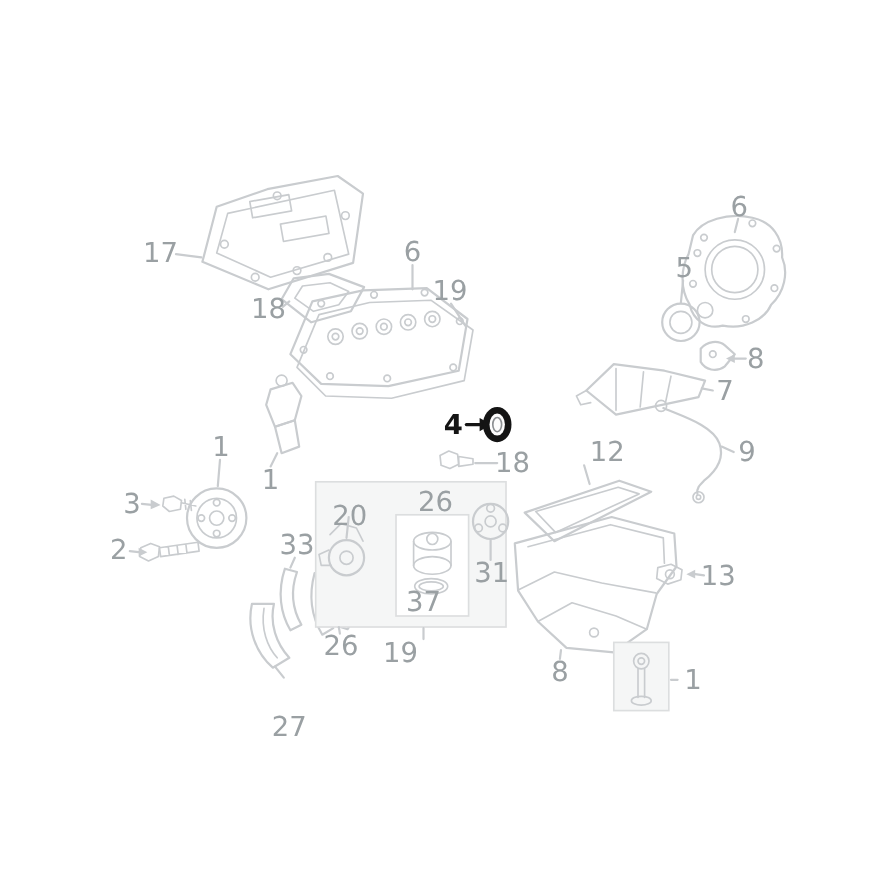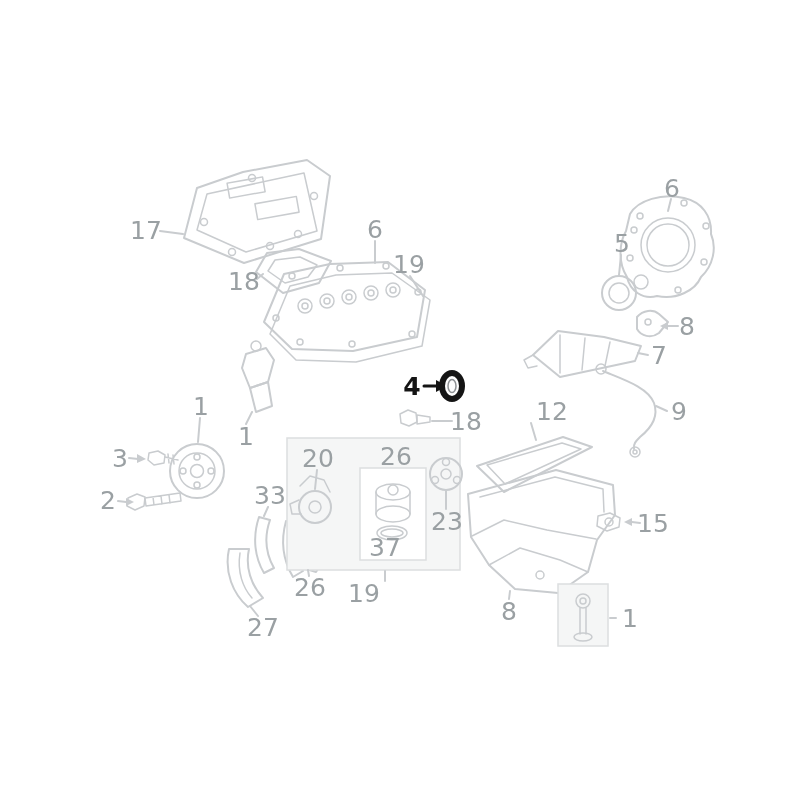--- a/index.html
+++ b/index.html
@@ -266,28 +266,28 @@
   <div class="lbl hl" style="left:412px;top:386px">4</div>
   <div class="lbl" style="left:622px;top:243px">5</div>
   <div class="lbl" style="left:672px;top:188px">6</div>
   <div class="lbl" style="left:659px;top:355px">7</div>
   <div class="lbl" style="left:687px;top:326px">8</div>
   <div class="lbl" style="left:679px;top:411px">9</div>
   <div class="lbl" style="left:246px;top:436px">1</div>
   <div class="lbl" style="left:509px;top:611px">8</div>
   <div class="lbl" style="left:552px;top:411px">12</div>
   <div class="lbl" style="left:630px;top:618px">1</div>
-  <div class="lbl" style="left:653px;top:523px">15</div>
+  <div class="lbl" style="left:653px;top:523px">13</div>
   <div class="lbl" style="left:375px;top:229px">6</div>
   <div class="lbl" style="left:409px;top:264px">19</div>
   <div class="lbl" style="left:146px;top:230px">17</div>
   <div class="lbl" style="left:244px;top:281px">18</div>
   <div class="lbl" style="left:364px;top:593px">19</div>
-  <div class="lbl" style="left:318px;top:458px">20</div>
+  <div class="lbl" style="left:318px;top:469px">20</div>
   <div class="lbl" style="left:396px;top:456px">26</div>
   <div class="lbl" style="left:385px;top:547px">37</div>
-  <div class="lbl" style="left:447px;top:521px">23</div>
+  <div class="lbl" style="left:447px;top:521px">31</div>
   <div class="lbl" style="left:466px;top:421px">18</div>
   <div class="lbl" style="left:270px;top:495px">33</div>
   <div class="lbl" style="left:310px;top:587px">26</div>
-  <div class="lbl" style="left:263px;top:627px">27</div>
+  <div class="lbl" style="left:263px;top:661px">27</div>
 
 </div>
 
 </body></html>

